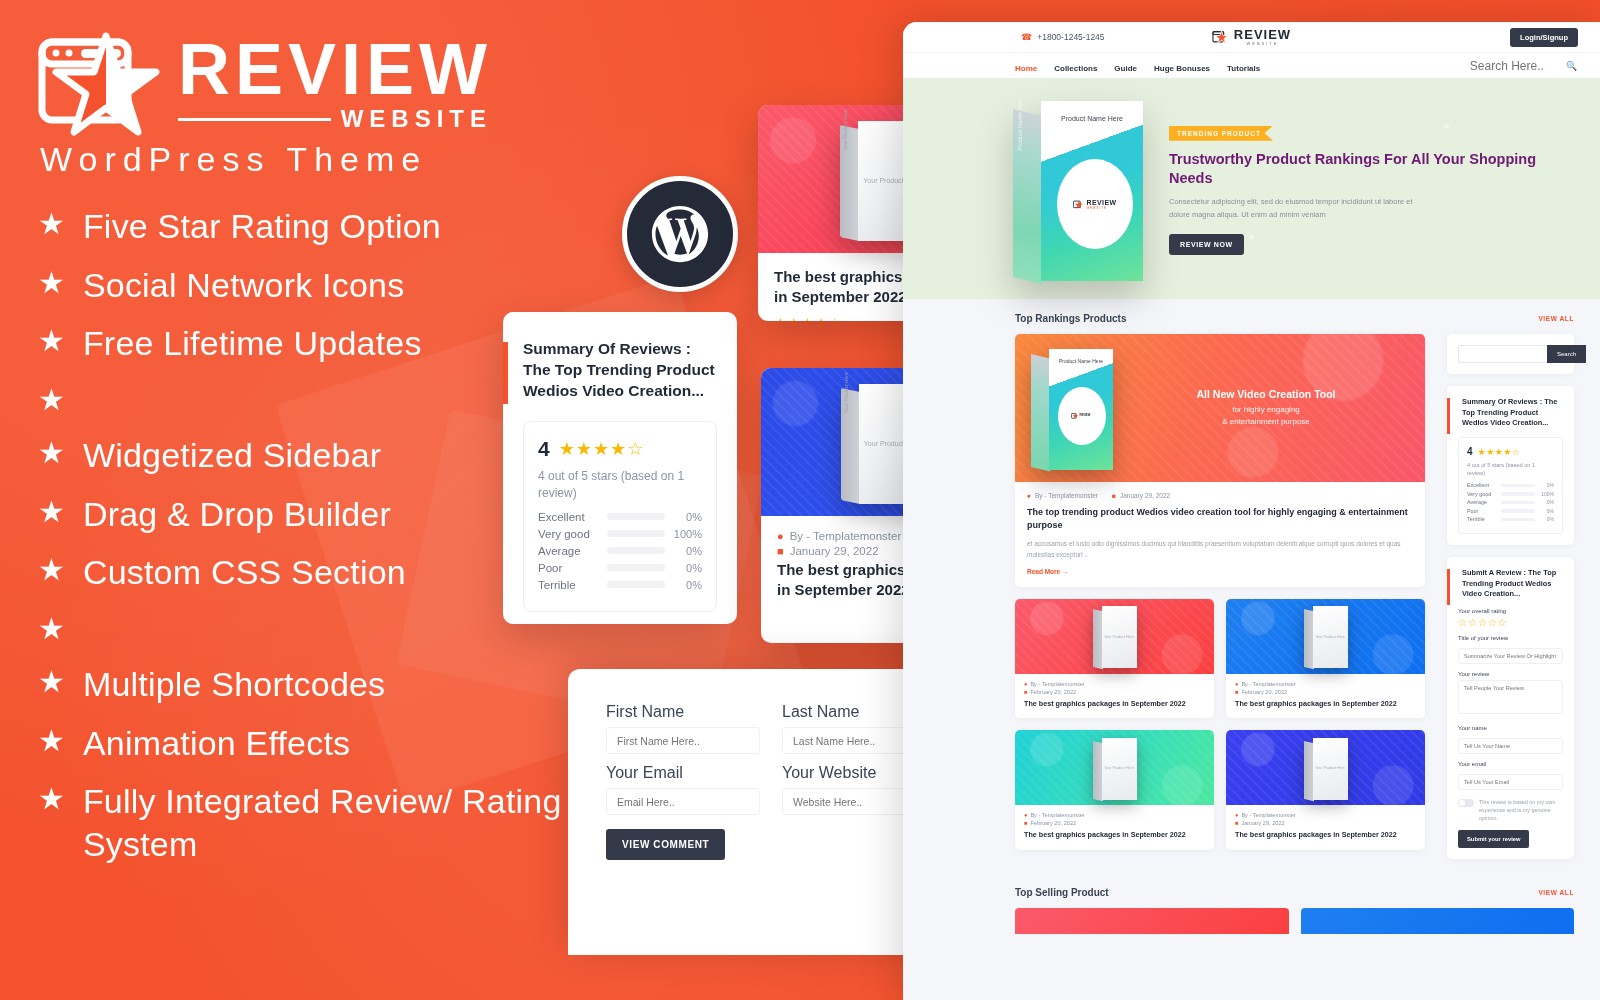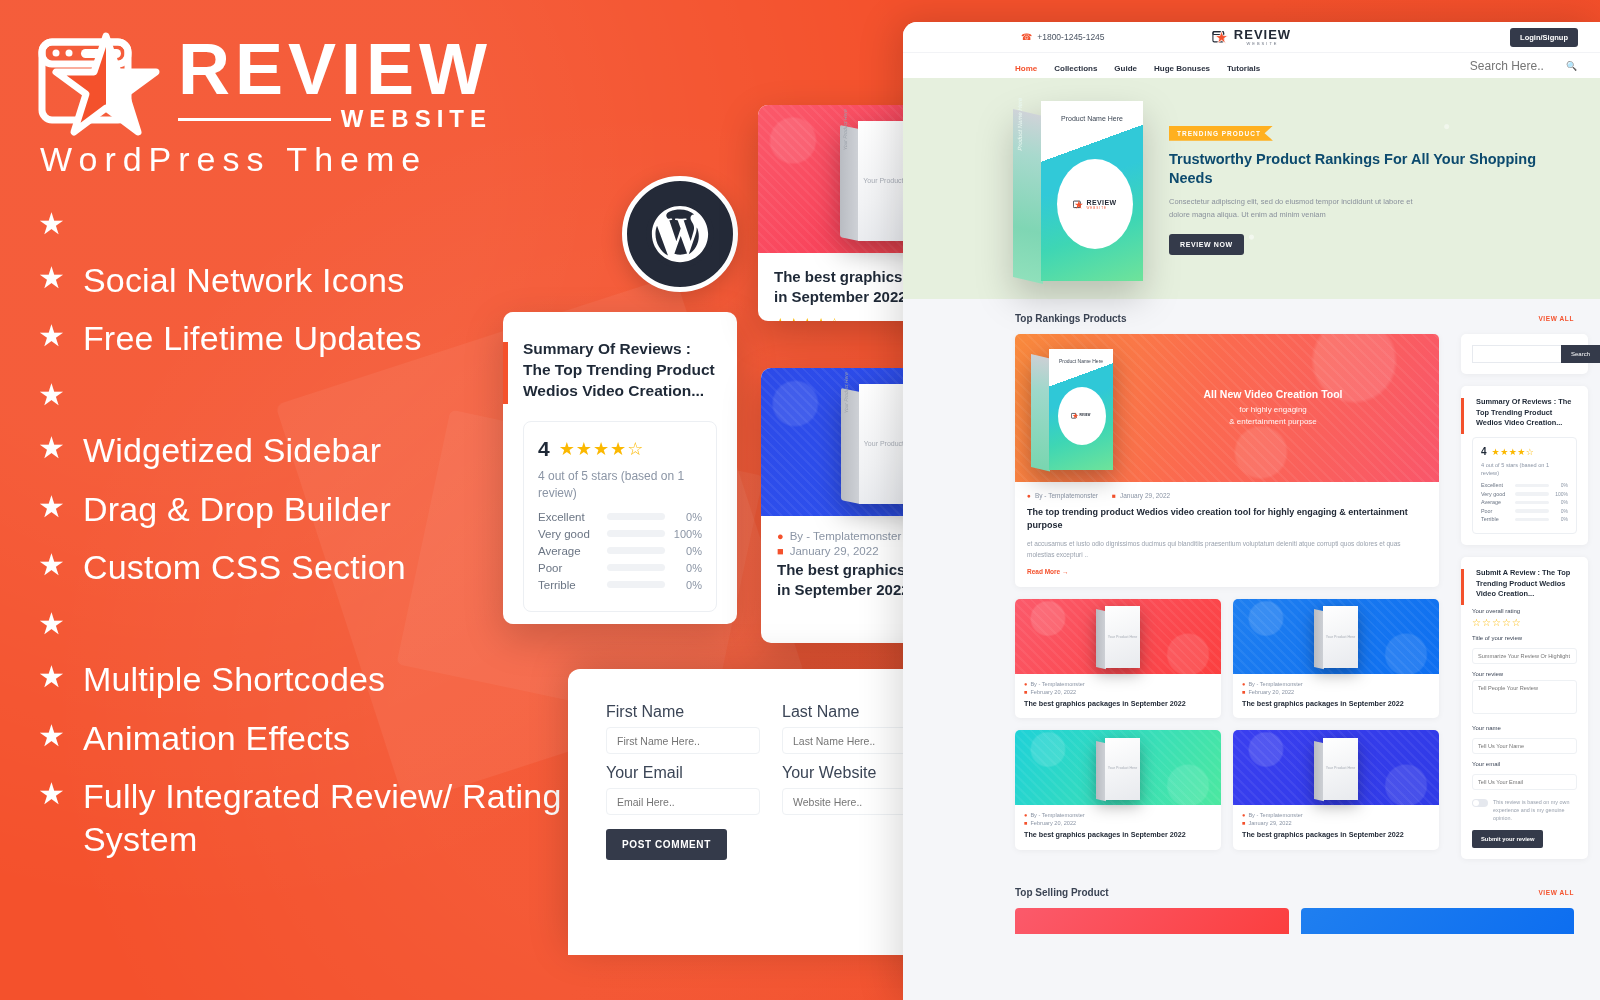--- a/index.html
+++ b/index.html
@@ -235,34 +235,34 @@
   .mini-logo .ml-s { font-size: 3px; letter-spacing: 1px; color: #f4512c; }
 
   .hero-copy { position: relative; flex: 1; }
   .trend-badge {
     display: inline-block; background: #ffb020; color: #fff;
     font-size: 6.5px; font-weight: 700; letter-spacing: 1px;
     padding: 4px 12px 4px 8px; clip-path: polygon(0 0, 100% 0, 92% 50%, 100% 100%, 0 100%);
     margin-bottom: 9px;
   }
   .hero-h {
-    font-size: 14.5px; font-weight: 700; color: #0c4a6e; line-height: 1.32; margin-bottom: 8px;
+    font-size: 14.5px; font-weight: 700; color: #701a75; line-height: 1.32; margin-bottom: 8px;
   }
   .hero-p { font-size: 7.5px; color: #8a919c; line-height: 1.7; margin-bottom: 12px; max-width: 250px; }
   .hero-btn {
     background: #343a4a; color: #fff; font-size: 7px; font-weight: 700; letter-spacing: .6px;
     padding: 7px 11px; border: none; border-radius: 3px; font-family: "Liberation Sans", sans-serif; cursor: pointer;
   }
 
   .m-section { padding: 14px 26px 0 112px; }
   .sec-head { display: flex; align-items: center; justify-content: space-between; margin-bottom: 10px; }
   .sec-title { font-size: 10px; font-weight: 700; color: #3b4454; }
   .sec-viewall { font-size: 6.5px; font-weight: 700; color: #f4512c; letter-spacing: .6px; }
 
-  .m-cols { display: flex; gap: 22px; padding: 0 12px 0 112px; }
+  .m-cols { display: flex; gap: 22px; padding: 0 26px 0 112px; }
   .m-main { flex: 1; }
   .m-side { width: 127px; flex: 0 0 127px; }
 
   .feat-card { background: #fff; border-radius: 5px; overflow: hidden; box-shadow: 0 1px 6px rgba(0,0,0,.05); }
   .feat-img {
     height: 148px; background: linear-gradient(110deg,#f98a3d 0%, #fb6a4f 45%, #f9566a 100%);
     position: relative; display: flex; align-items: center; padding: 0 16px; gap: 10px;
   }
   .feat-img .deco {
     position:absolute; inset:0;
@@ -383,20 +383,21 @@
         <div class="brand-website">WEBSITE</div>
       </div>
     </div>
   </div>
 
   <div class="wp-theme">WordPress Theme</div>
 
   <div class="features">
     <div class="feature">
         <span class="star">★</span>
+        <span class="txt">Five Star Rating Option</span>
       </div>
     <div class="feature">
         <span class="star">★</span>
         <span class="txt">Social Network Icons</span>
       </div>
     <div class="feature">
         <span class="star">★</span>
         <span class="txt">Free Lifetime Updates</span>
       </div>
     <div class="feature">
@@ -535,21 +536,21 @@
   <div class="f-row">
     <div class="f-col f-group">
       <span class="f-label">Your Email</span>
       <input class="f-input" placeholder="Email Here.." style="">
     </div>
     <div class="f-col f-group">
       <span class="f-label">Your Website</span>
       <input class="f-input" placeholder="Website Here.." style="">
     </div>
   </div>
-  <button class="post-btn">POST COMMENT</button>
+  <button class="post-btn">VIEW COMMENT</button>
 </div>
 
 <div class="mock">
 
   <div class="m-topbar">
     <div class="m-phone">
       <span class="ic">☎</span>
       <span>+1800-1245-1245</span>
     </div>
     <div class="m-logo">

